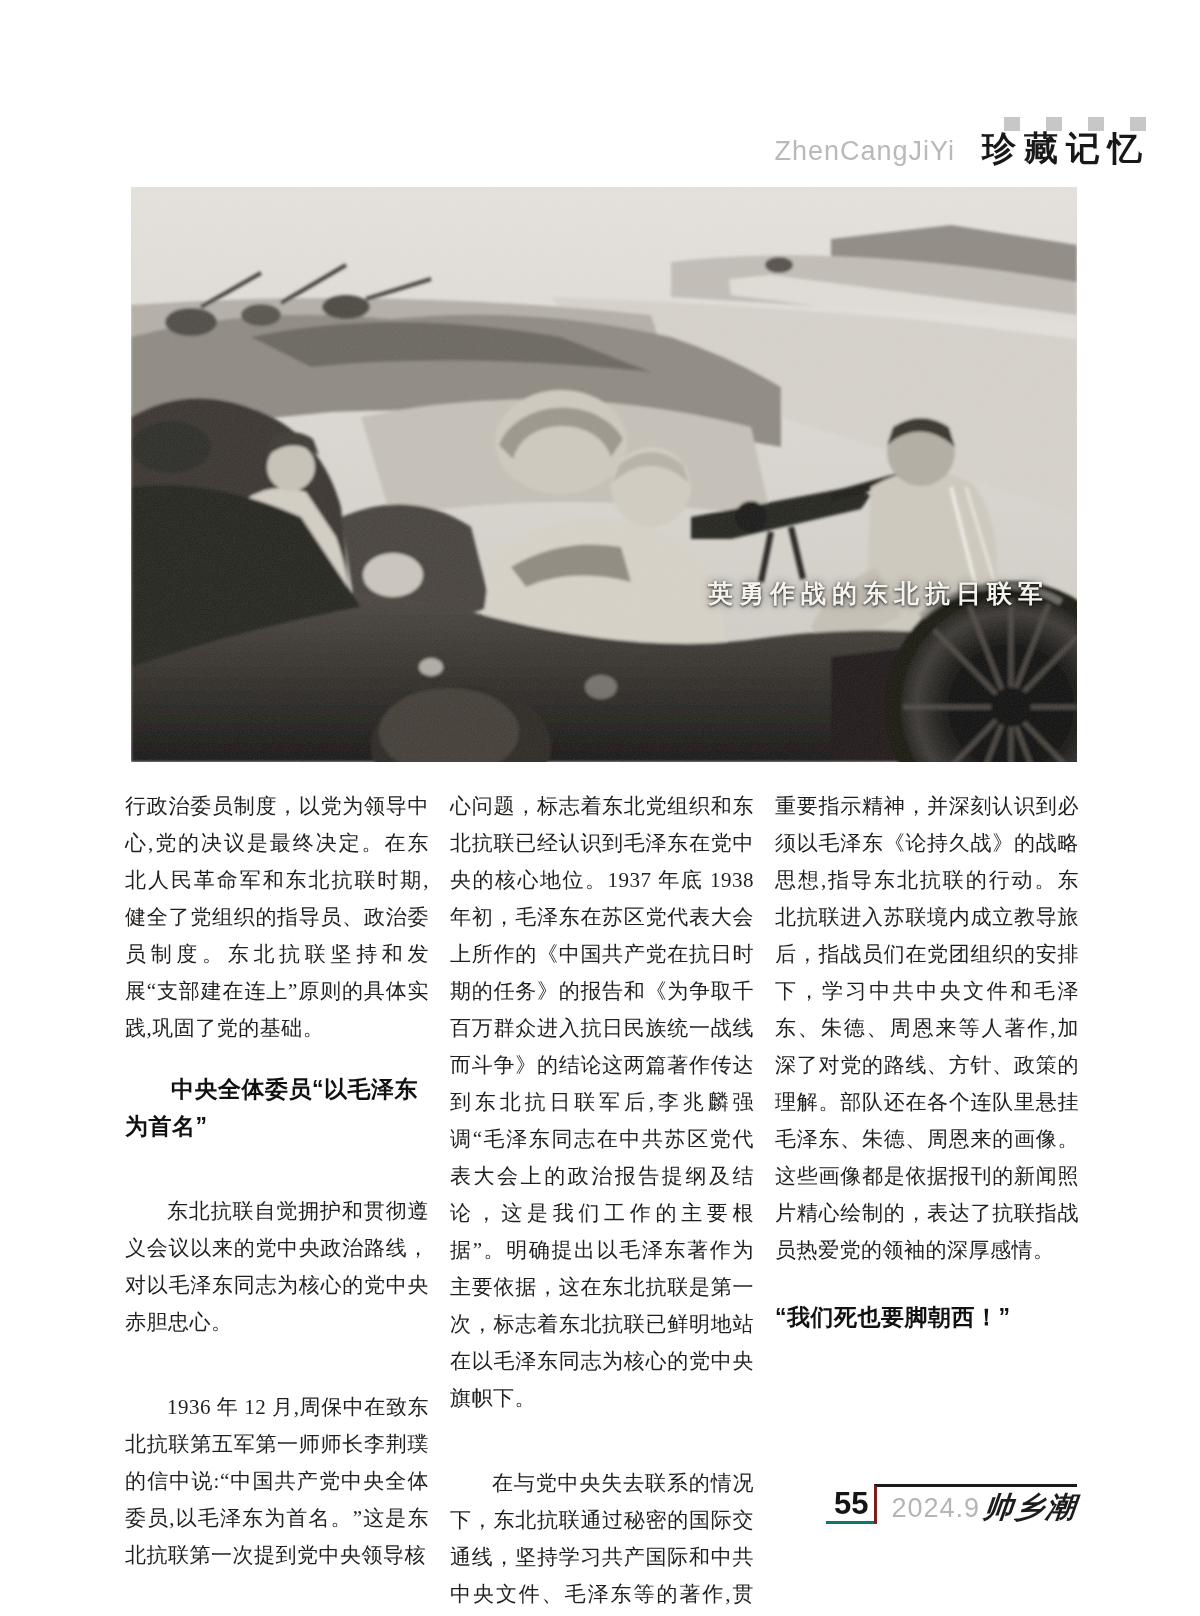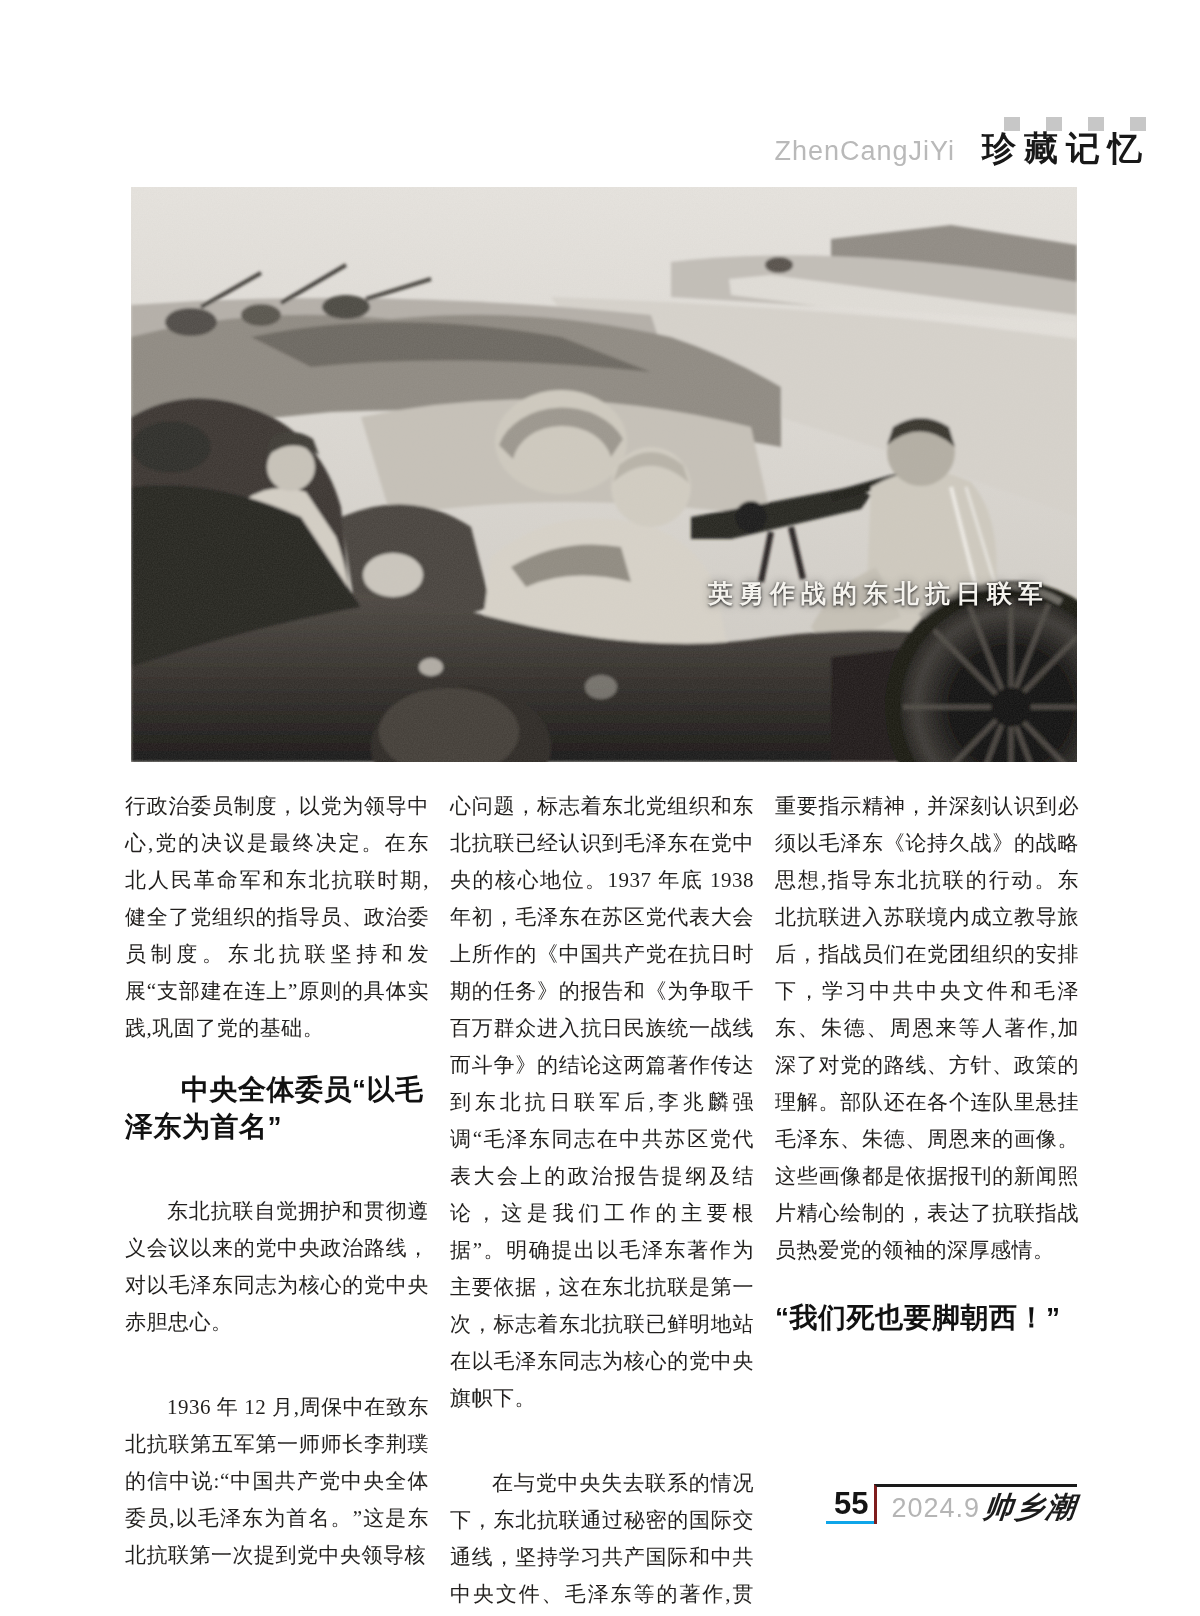--- a/index.html
+++ b/index.html
@@ -43,35 +43,35 @@
     position:absolute;left:125px;top:788px;width:954px;
     display:flex;gap:21px;
   }
   .col{width:304px;font-size:21px;line-height:37px;letter-spacing:0.5px;}
   .col p{
     margin:0;text-align:justify;text-align-last:left;
   }
   .col p.ind{text-indent:2em;margin-top:48px;}
   .col h3{
     font-family:"Liberation Sans","DejaVu Sans",sans-serif;
-    font-size:28px;line-height:37px;font-weight:bold;color:#111;
+    font-size:23px;line-height:37px;font-weight:bold;color:#111;
     margin:24px 0 22px 0;
   }
   .col h3.h-indent{text-indent:2em;}
   .col h3.h-center{text-align:left;text-indent:0;margin:30px 0 26px 0;}
   
   .pagefoot{
     position:absolute;top:1484px;right:123px;
     display:flex;align-items:stretch;height:40px;
   }
   .pageno{
     font-family:"Liberation Sans","DejaVu Sans",sans-serif;
     font-size:31px;font-weight:700;color:#141414;
     line-height:40px;padding:0 6px 0 8px;
-    border-bottom:3px solid #0ea5e9;
+    border-bottom:3px solid #0f766e;
   }
   .issuewrap{
     border-top:3px solid #1a1a1a;border-left:3px solid #7f1d1d;
     padding:5px 0 0 14px;display:flex;align-items:center;gap:4px;
   }
   .issue{
     font-family:"Liberation Sans","DejaVu Sans",sans-serif;
     font-size:27px;color:#b5b5b5;letter-spacing:1px;
   }
   .maglogo{

